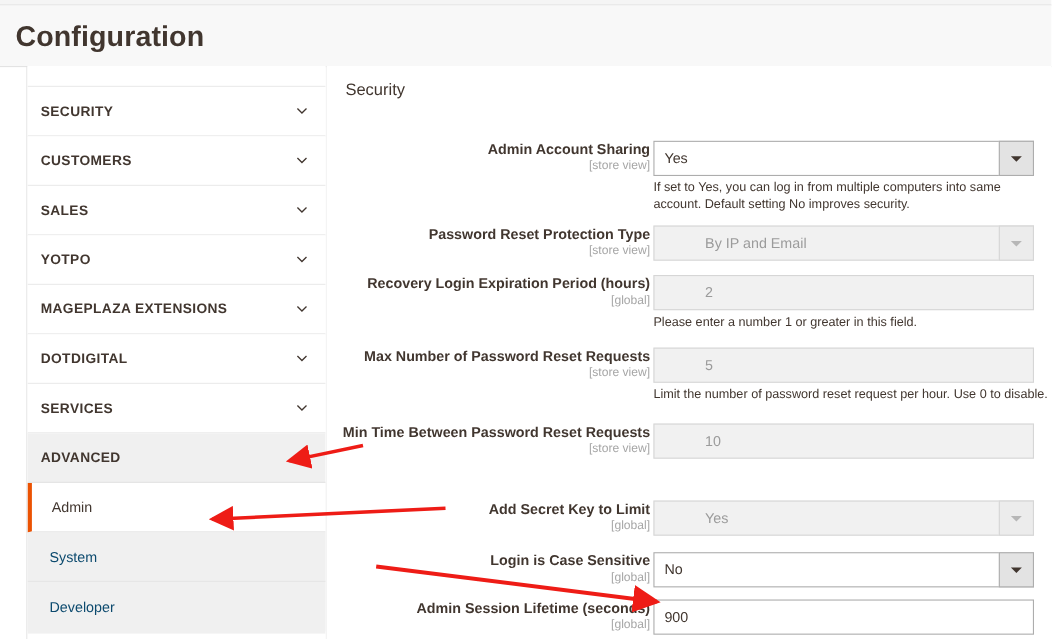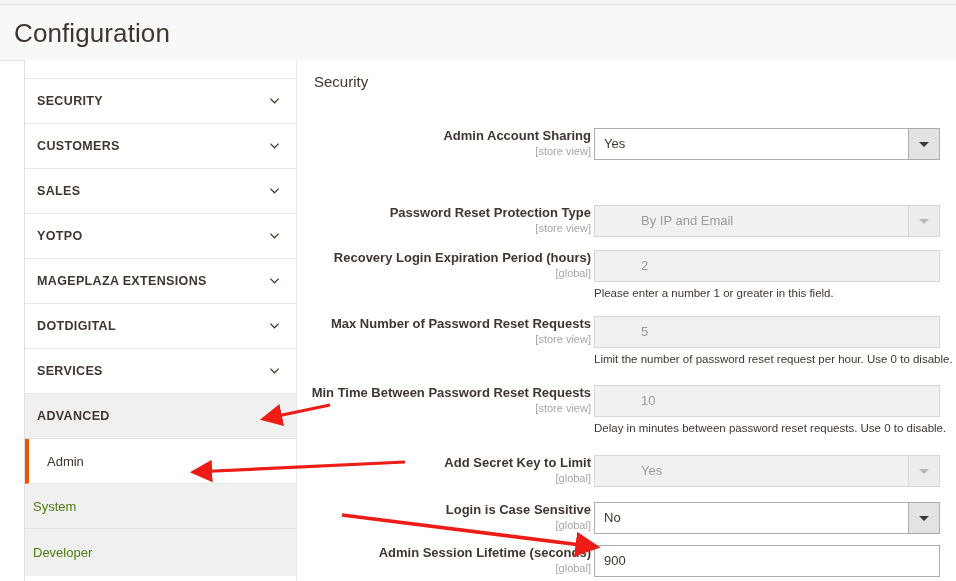--- a/index.html
+++ b/index.html
@@ -39,21 +39,21 @@
     width: 956px;
     height: 55px;
     background: #f8f8f8;
     box-sizing: border-box;
   }
   .page-title {
     position: absolute;
     left: 14px;
     top: 13px;
     font-size: 26px;
-    font-weight: 400;
+    font-weight: 700;
     color: #41362f;
     letter-spacing: 0.1px;
     line-height: 30px;
   }
 
   
   .content-wrap {
     position: absolute;
     left: 0; top: 60px;
     width: 956px;
@@ -140,25 +140,25 @@
     padding-left: 20px;
   }
   .subnav-item:last-child { border-bottom: none; }
   .subnav-item.active {
     background: #ffffff;
     border-left: 4px solid #eb5202;
     border-bottom: 1px solid #e4e4e4;
   }
   .subnav-item .sub-label {
     position: absolute;
-    left: 8px;
+    left: 20px;
     top: 50%;
     transform: translateY(-50%);
     font-size: 13px;
-    color: #4d7c0f;
+    color: #0c4a6e;
     font-weight: 400;
     white-space: nowrap;
   }
   .subnav-item.active .sub-label { left: 18px; color:#41362f; }
 
   
   .main {
     position: absolute;
     left: 297px;
     top: 60px;
@@ -369,20 +369,21 @@
 
   <div class="main" id="main">
     <div class="section-title">Security</div>
   <div class="field" style="top: 68px;">
         <label class="field-label"><span>Admin Account Sharing</span><span class="field-scope">[store view]</span></label>
         <div class="field-control">
           <div class="sel">
             <span class="sel-val">Yes</span>
             <span class="arrow-box"></span>
           </div>
+          <div class="note">If set to Yes, you can log in from multiple computers into same account. Default setting No improves security.</div>
         </div>
       </div>
       <div class="field disabled" style="top: 145px;">
         <label class="field-label"><span>Password Reset Protection Type</span><span class="field-scope">[store view]</span></label>
         <div class="field-control">
           <div class="sel">
             <span class="sel-val">By IP and Email</span>
             <span class="arrow-box"></span>
           </div>
         </div>
@@ -404,21 +405,20 @@
           </div>
           <div class="note">Limit the number of password reset request per hour. Use 0 to disable.</div>
         </div>
       </div>
       <div class="field disabled" style="top: 325px;">
         <label class="field-label"><span>Min Time Between Password Reset Requests</span><span class="field-scope">[store view]</span></label>
         <div class="field-control">
           <div class="txt">
             <span class="txt-val">10</span>
           </div>
-          <div class="note">Delay in minutes between password reset requests. Use 0 to disable.</div>
         </div>
       </div>
       <div class="field disabled" style="top: 395px;">
         <label class="field-label"><span>Add Secret Key to Limit</span><span class="field-scope">[global]</span></label>
         <div class="field-control">
           <div class="sel">
             <span class="sel-val">Yes</span>
             <span class="arrow-box"></span>
           </div>
         </div>

